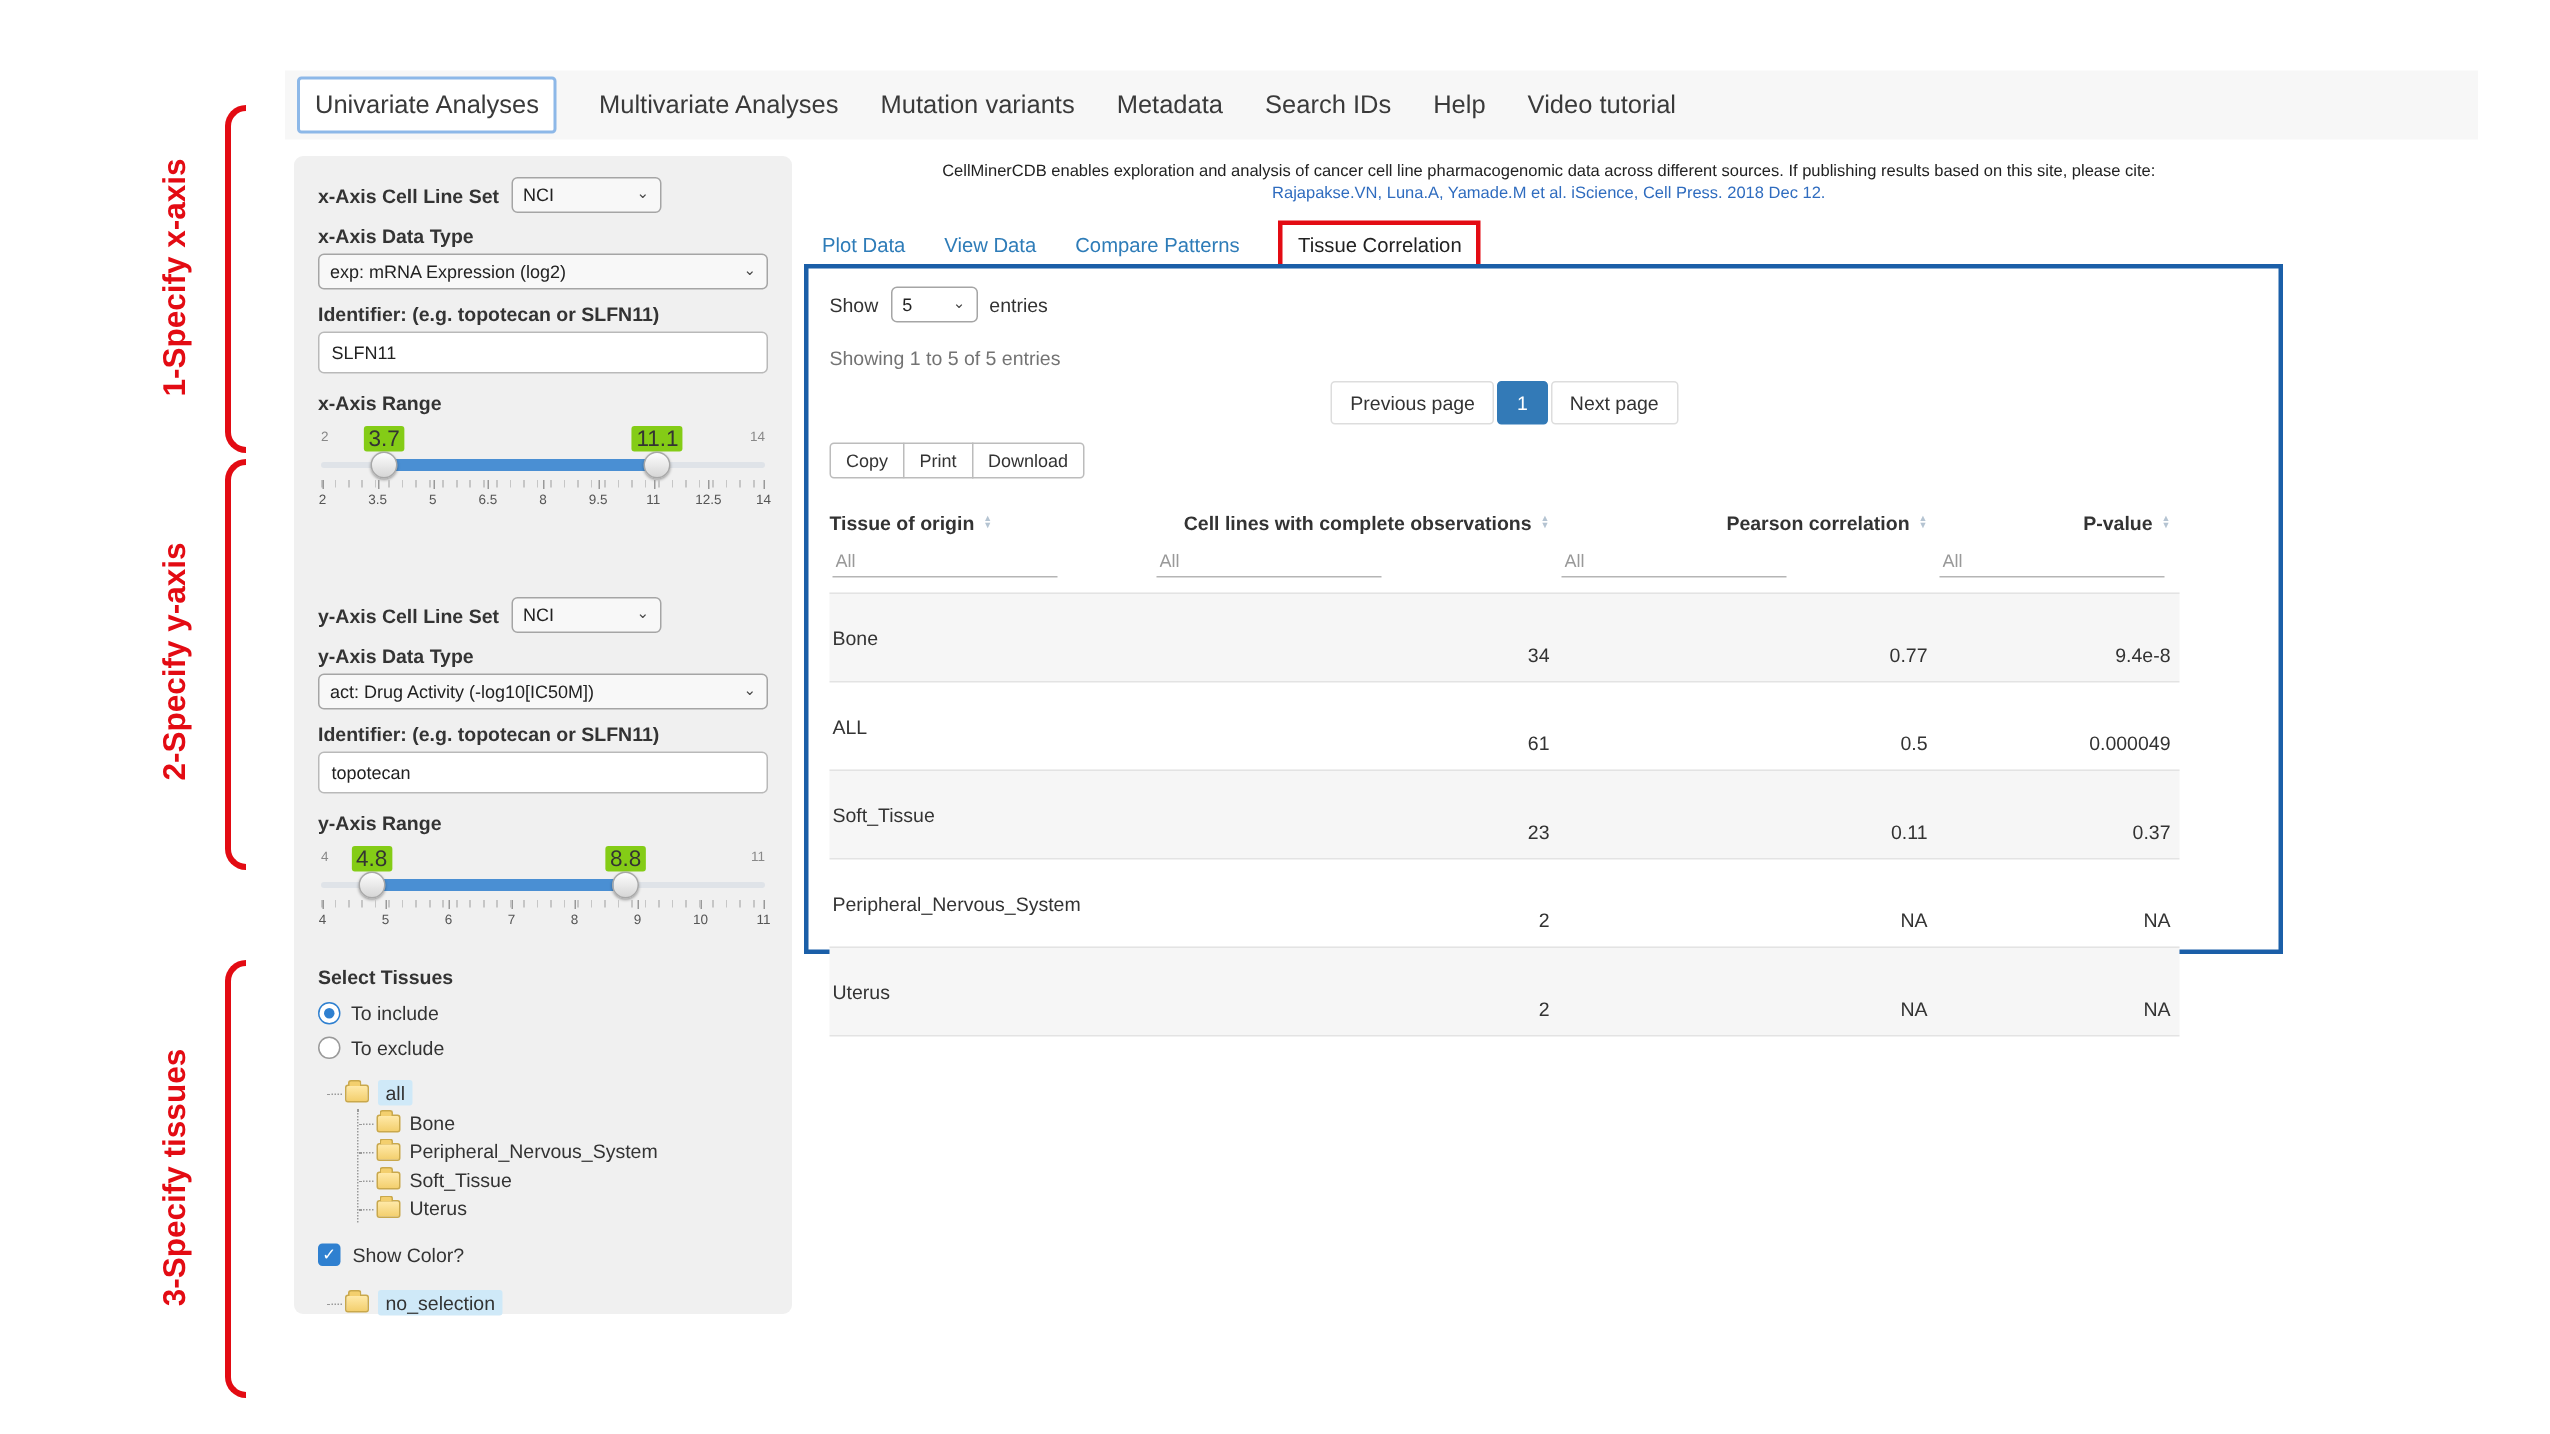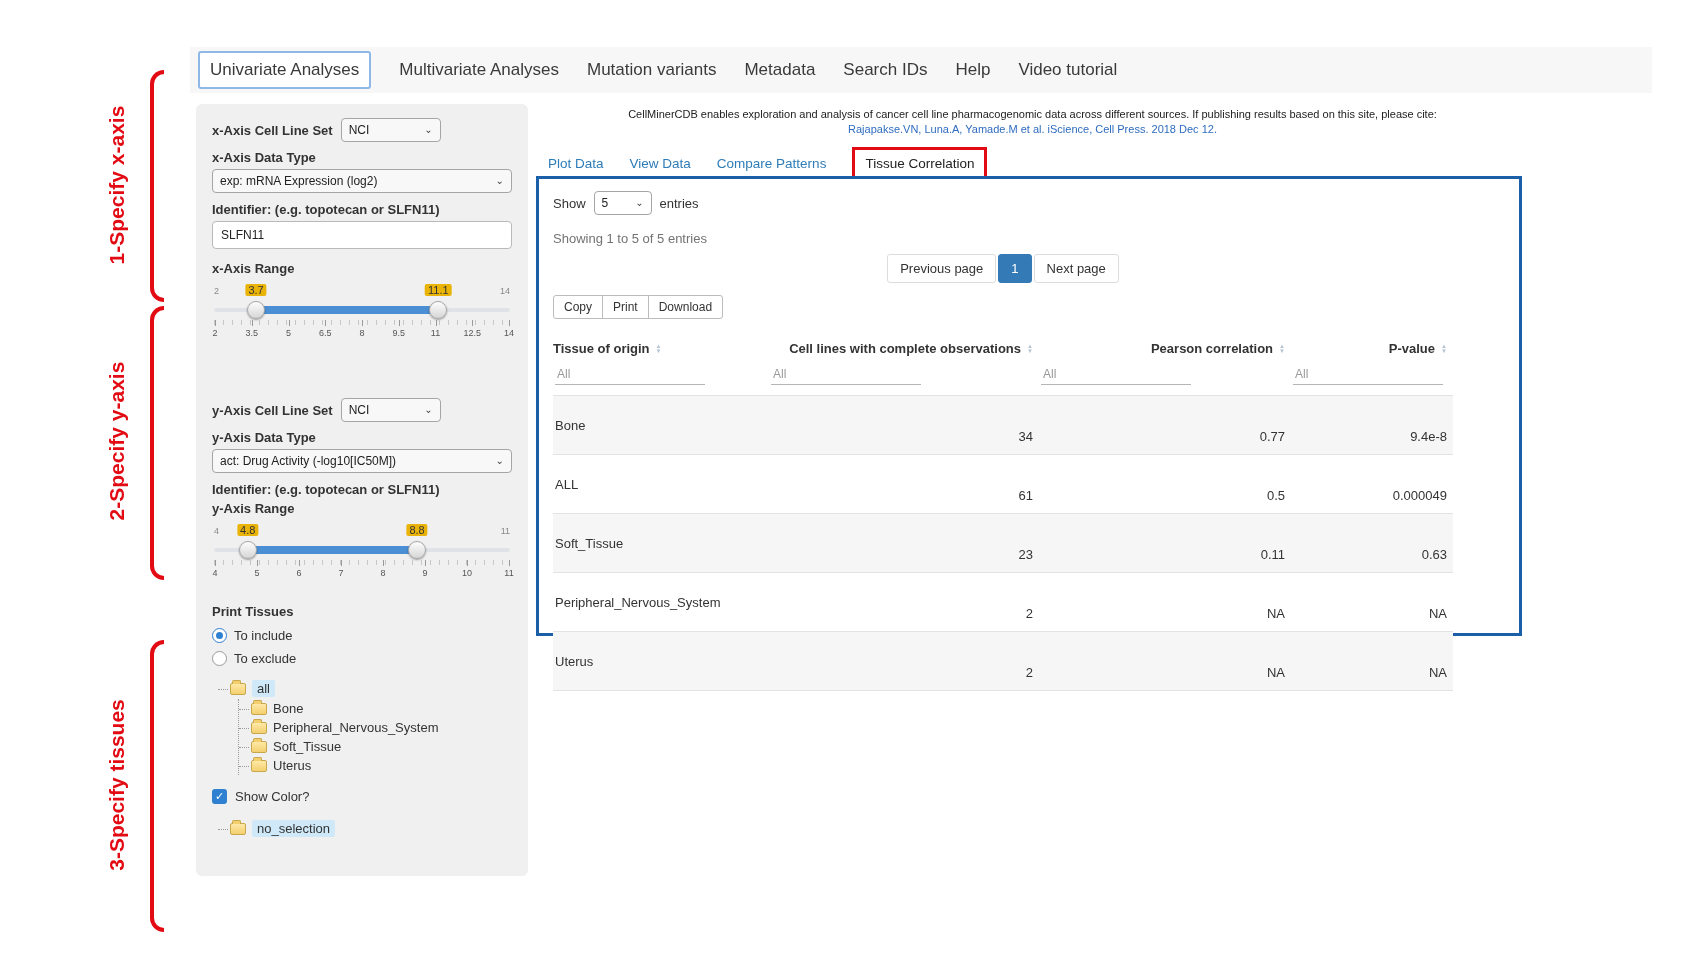--- a/index.html
+++ b/index.html
@@ -28,21 +28,21 @@
     color:#222; cursor:pointer; }
   .select .chev { font-size:10px; color:#444; margin-left:6px; line-height:1; }
   .select.sm { width:100px; }
   .select.full { width:100%; margin-bottom:9px; }
   .txt-input { width:100%; height:28px; border:1px solid #b9b9b9; border-radius:4px; background:#fff;
     padding:0 8px; font-size:12px; font-family:inherit; color:#222; margin-bottom:12px; }
 
   
   .slider { position:relative; height:62px; margin:8px 2px 18px; }
   .sl-end { position:absolute; top:2px; font-size:9px; color:#888; }
-  .sl-val { position:absolute; top:0; font-size:11px; color:#333; background:#eab308; padding:0 3px;
+  .sl-val { position:absolute; top:0; font-size:15px; color:#333; background:#84cc16; padding:0 3px;
     border-radius:2px; transform:translateX(-50%); }
   .sl-track { position:absolute; top:24px; left:0; right:0; height:4px; background:#dfe3e8; border-radius:2px; }
   .sl-bar { position:absolute; top:22px; height:8px; background:#4a8fd3; }
   .sl-handle { position:absolute; top:17px; width:18px; height:18px; border-radius:50%;
     background:linear-gradient(#fdfdfd,#d6d6d6); border:1px solid #a8a8a8; transform:translateX(-50%);
     box-shadow:0 1px 2px rgba(0,0,0,.35); cursor:pointer; }
   .sl-ruler { position:absolute; top:36px; left:0; right:0; height:5px;
     background:repeating-linear-gradient(to right,#c6c6c6 0 1px,transparent 1px 9px); }
   .sl-ticks { position:absolute; top:44px; left:-12px; right:-12px; display:flex;
     justify-content:space-between; font-size:9px; color:#555; }
@@ -182,20 +182,21 @@
         <span>NCI</span>
         <span class="chev">⌄</span>
       </div>
     </div>
     <div class="lbl">y-Axis Data Type</div>
     <div class="select full">
       <span>act: Drug Activity (-log10[IC50M])</span>
       <span class="chev">⌄</span>
     </div>
     <div class="lbl">Identifier: (e.g. topotecan or SLFN11)</div>
+    <input class="txt-input" type="text" value="topotecan" style="">
     <div class="lbl">y-Axis Range</div>
     <div class="slider">
       <span class="sl-end" style="left:0">4</span>
       <span class="sl-end" style="right:0">11</span>
       <span class="sl-val" style="left:11.4%">4.8</span>
       <span class="sl-val" style="left:68.6%">8.8</span>
       <div class="sl-track"></div>
       <div class="sl-bar" style="left:11.4%; width:57.2%"></div>
       <div class="sl-handle" style="left:11.4%"></div>
       <div class="sl-handle" style="left:68.6%"></div>
@@ -206,21 +207,21 @@
         <span>6</span>
         <span>7</span>
         <span>8</span>
         <span>9</span>
         <span>10</span>
         <span>11</span>
       </div>
     </div>
 
     
-    <div class="sect-title">Print Tissues</div>
+    <div class="sect-title">Select Tissues</div>
     <div class="radio-row">
       <span class="radio checked"></span>
       <span>To include</span>
     </div>
     <div class="radio-row">
       <span class="radio"></span>
       <span>To exclude</span>
     </div>
 
     <div class="tree">
@@ -344,21 +345,21 @@
       <div class="trow">
         <div class="td">ALL</div>
         <div class="td num">61</div>
         <div class="td num">0.5</div>
         <div class="td num">0.000049</div>
       </div>
       <div class="trow odd">
         <div class="td">Soft_Tissue</div>
         <div class="td num">23</div>
         <div class="td num">0.11</div>
-        <div class="td num">0.63</div>
+        <div class="td num">0.37</div>
       </div>
       <div class="trow">
         <div class="td">Peripheral_Nervous_System</div>
         <div class="td num">2</div>
         <div class="td num">NA</div>
         <div class="td num">NA</div>
       </div>
       <div class="trow odd">
         <div class="td">Uterus</div>
         <div class="td num">2</div>

